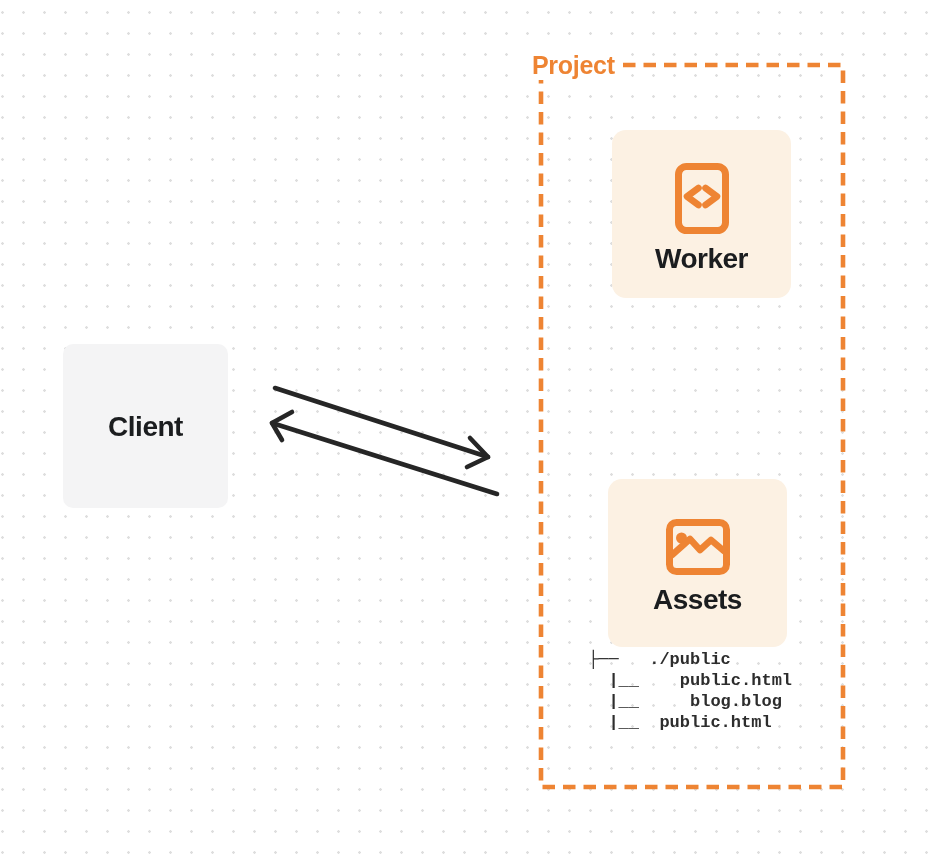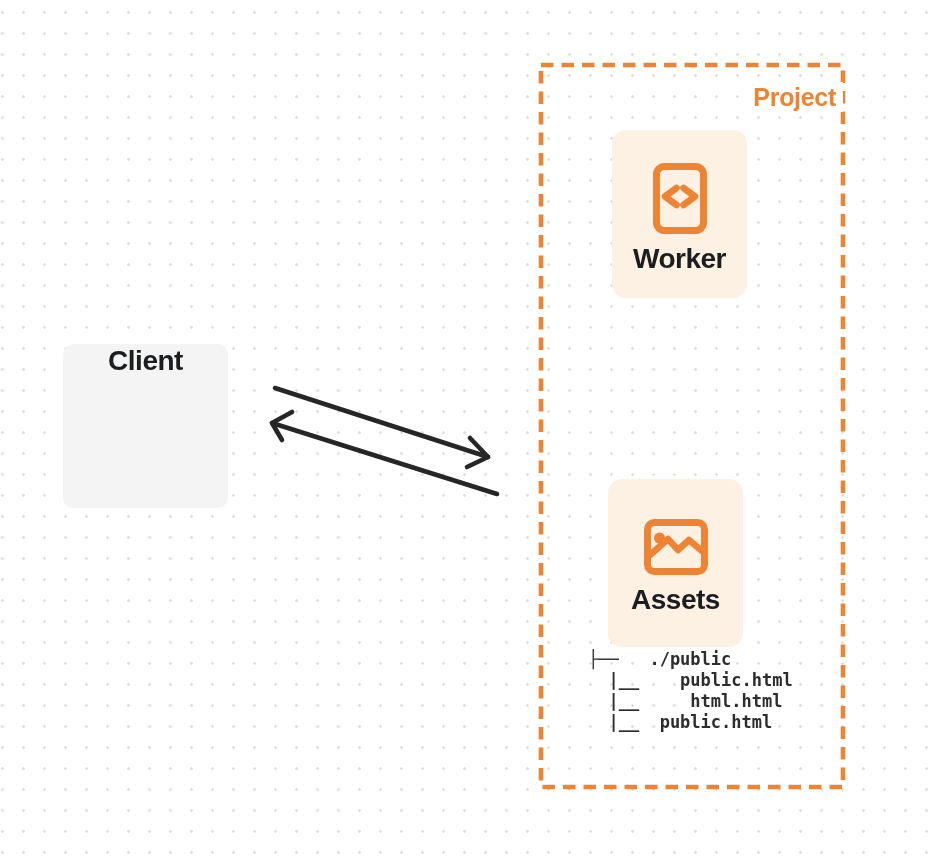--- a/index.html
+++ b/index.html
@@ -20,54 +20,54 @@
     background-size:21px 21px;background-position:13px 2px;
     font-family:"Liberation Sans",sans-serif;
   }
   .layer{position:absolute;left:0;top:0;z-index:1;}
   .project-border{fill:none;stroke:var(--orange);stroke-width:4.6;stroke-dasharray:12.5 8;}
   .arrow{fill:none;stroke:var(--arrow-ink);stroke-width:4.6;stroke-linecap:round;stroke-linejoin:round;}
 
   .client-box{
     position:absolute;left:63px;top:344px;width:165px;height:164px;z-index:2;
     background:var(--client-bg);border-radius:10px;
-    display:flex;align-items:flex-start;justify-content:center;
+    display:flex;align-items:center;justify-content:center;
   }
   .node-label{font-size:28px;font-weight:700;color:var(--ink);letter-spacing:-0.5px;line-height:33px;}
 
   .request-label{
     position:absolute;left:278px;top:338px;z-index:2;
     font-size:20px;font-weight:700;color:var(--ink);letter-spacing:-0.2px;
   }
 
-  .project-label{position:absolute;left:541px;top:50px;width:302px;text-align:right;z-index:3;margin-top:32px;}
+  .project-label{position:absolute;left:525px;top:50px;width:302px;text-align:left;z-index:3;}
   .project-label span{
     display:inline-block;background:#fff;padding:0 7px;
     font-size:25px;font-weight:700;color:var(--orange);letter-spacing:-0.3px;line-height:30px;
   }
 
   .card{
-    position:absolute;width:135px;height:168px;z-index:2;
+    position:absolute;width:179px;height:168px;z-index:2;
     background:var(--card-bg);border-radius:14px;
     display:flex;flex-direction:column;align-items:center;justify-content:center;gap:8px;
   }
   .worker-card{left:612px;top:130px;padding-top:10px;}
   .assets-card{left:608px;top:479px;padding-top:8px;}
 
   .oi{display:block;}
   .oi-stroke{fill:none;stroke:var(--orange);stroke-width:7;stroke-linecap:round;stroke-linejoin:round;}
   .oi-stroke-thin{fill:none;stroke:var(--orange);stroke-width:6.6;stroke-linecap:round;stroke-linejoin:round;}
   .oi-fill{fill:var(--orange);}
 
   .file-tree{
     position:absolute;left:588px;top:649px;z-index:2;
     font-family:"DejaVu Sans Mono","Liberation Mono",monospace;
     font-size:17px;line-height:21px;font-weight:600;color:var(--tree-ink);
   }
-  .tree-line{white-space:pre;}
+  .tree-line{white-space:pre;font-family:Liberation Mono, monospace;}
 </style>
 </head>
 <body>
 
 <div class="canvas">
 
   <svg class="layer" width="938" height="860" viewBox="0 0 938 860" aria-hidden="true">
     <rect class="project-border" x="541" y="65" width="302" height="722"></rect>
     <path class="arrow" d="M275 388 L488 457"></path>
     <path class="arrow" d="M470 438 L488 457 L467 467"></path>
@@ -98,17 +98,17 @@
       <rect class="oi-stroke" x="3.5" y="3.5" width="57" height="49" rx="7"></rect>
       <circle class="oi-fill" cx="15.5" cy="19" r="5.5"></circle>
       <path class="oi-stroke-thin" d="M6 36 L24 20 L34 31 L45 21 L58 32"></path>
     </svg>
     <span class="node-label">Assets</span>
   </div>
 
   <div class="file-tree">
     <div class="tree-line">├──   ./public</div>
     <div class="tree-line">  |__    public.html</div>
-    <div class="tree-line">  |__     html.html</div>
+    <div class="tree-line">  |__     blog.blog</div>
     <div class="tree-line">  |__  public.html</div>
   </div>
 
 </div>
 
 </body></html>

